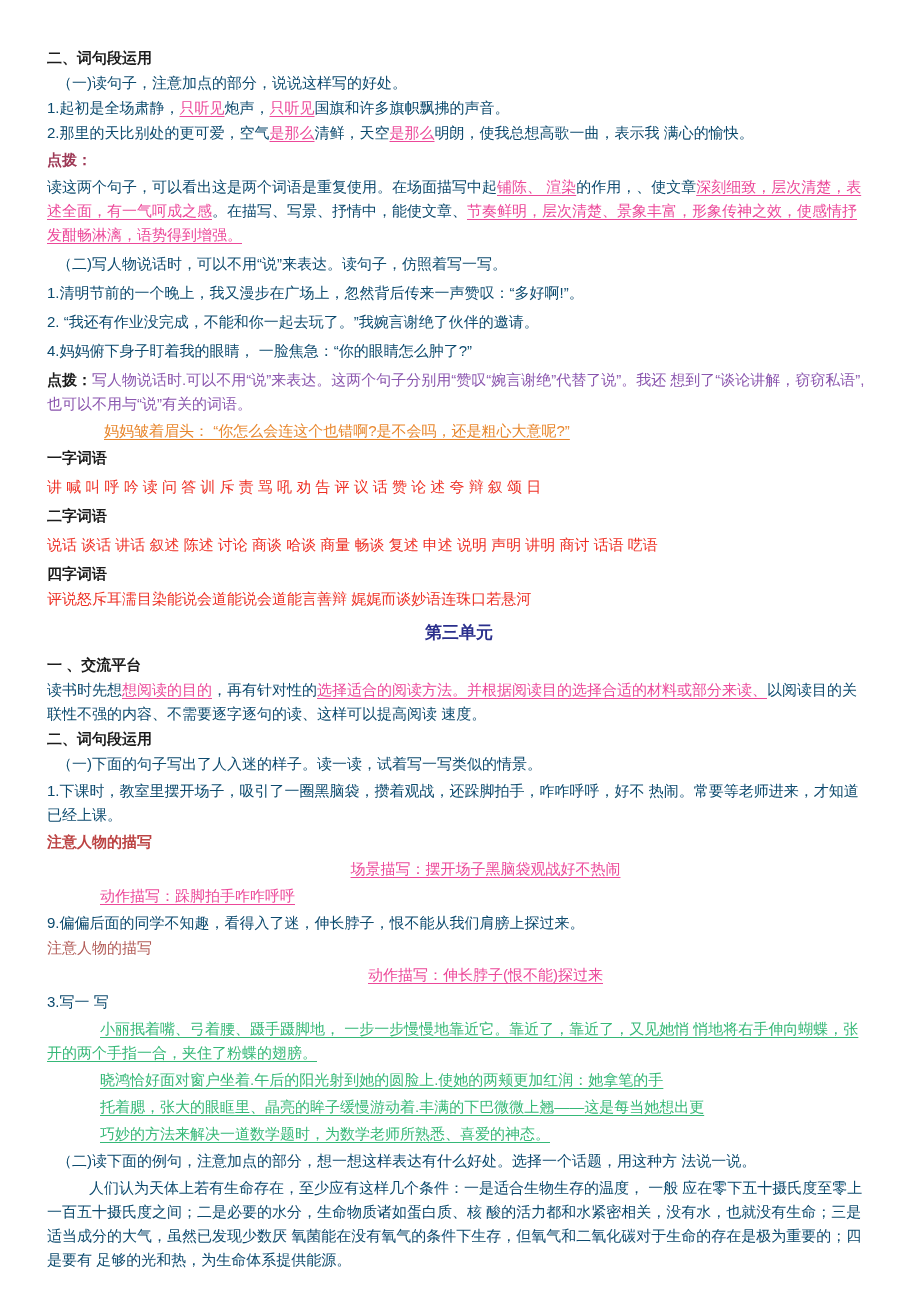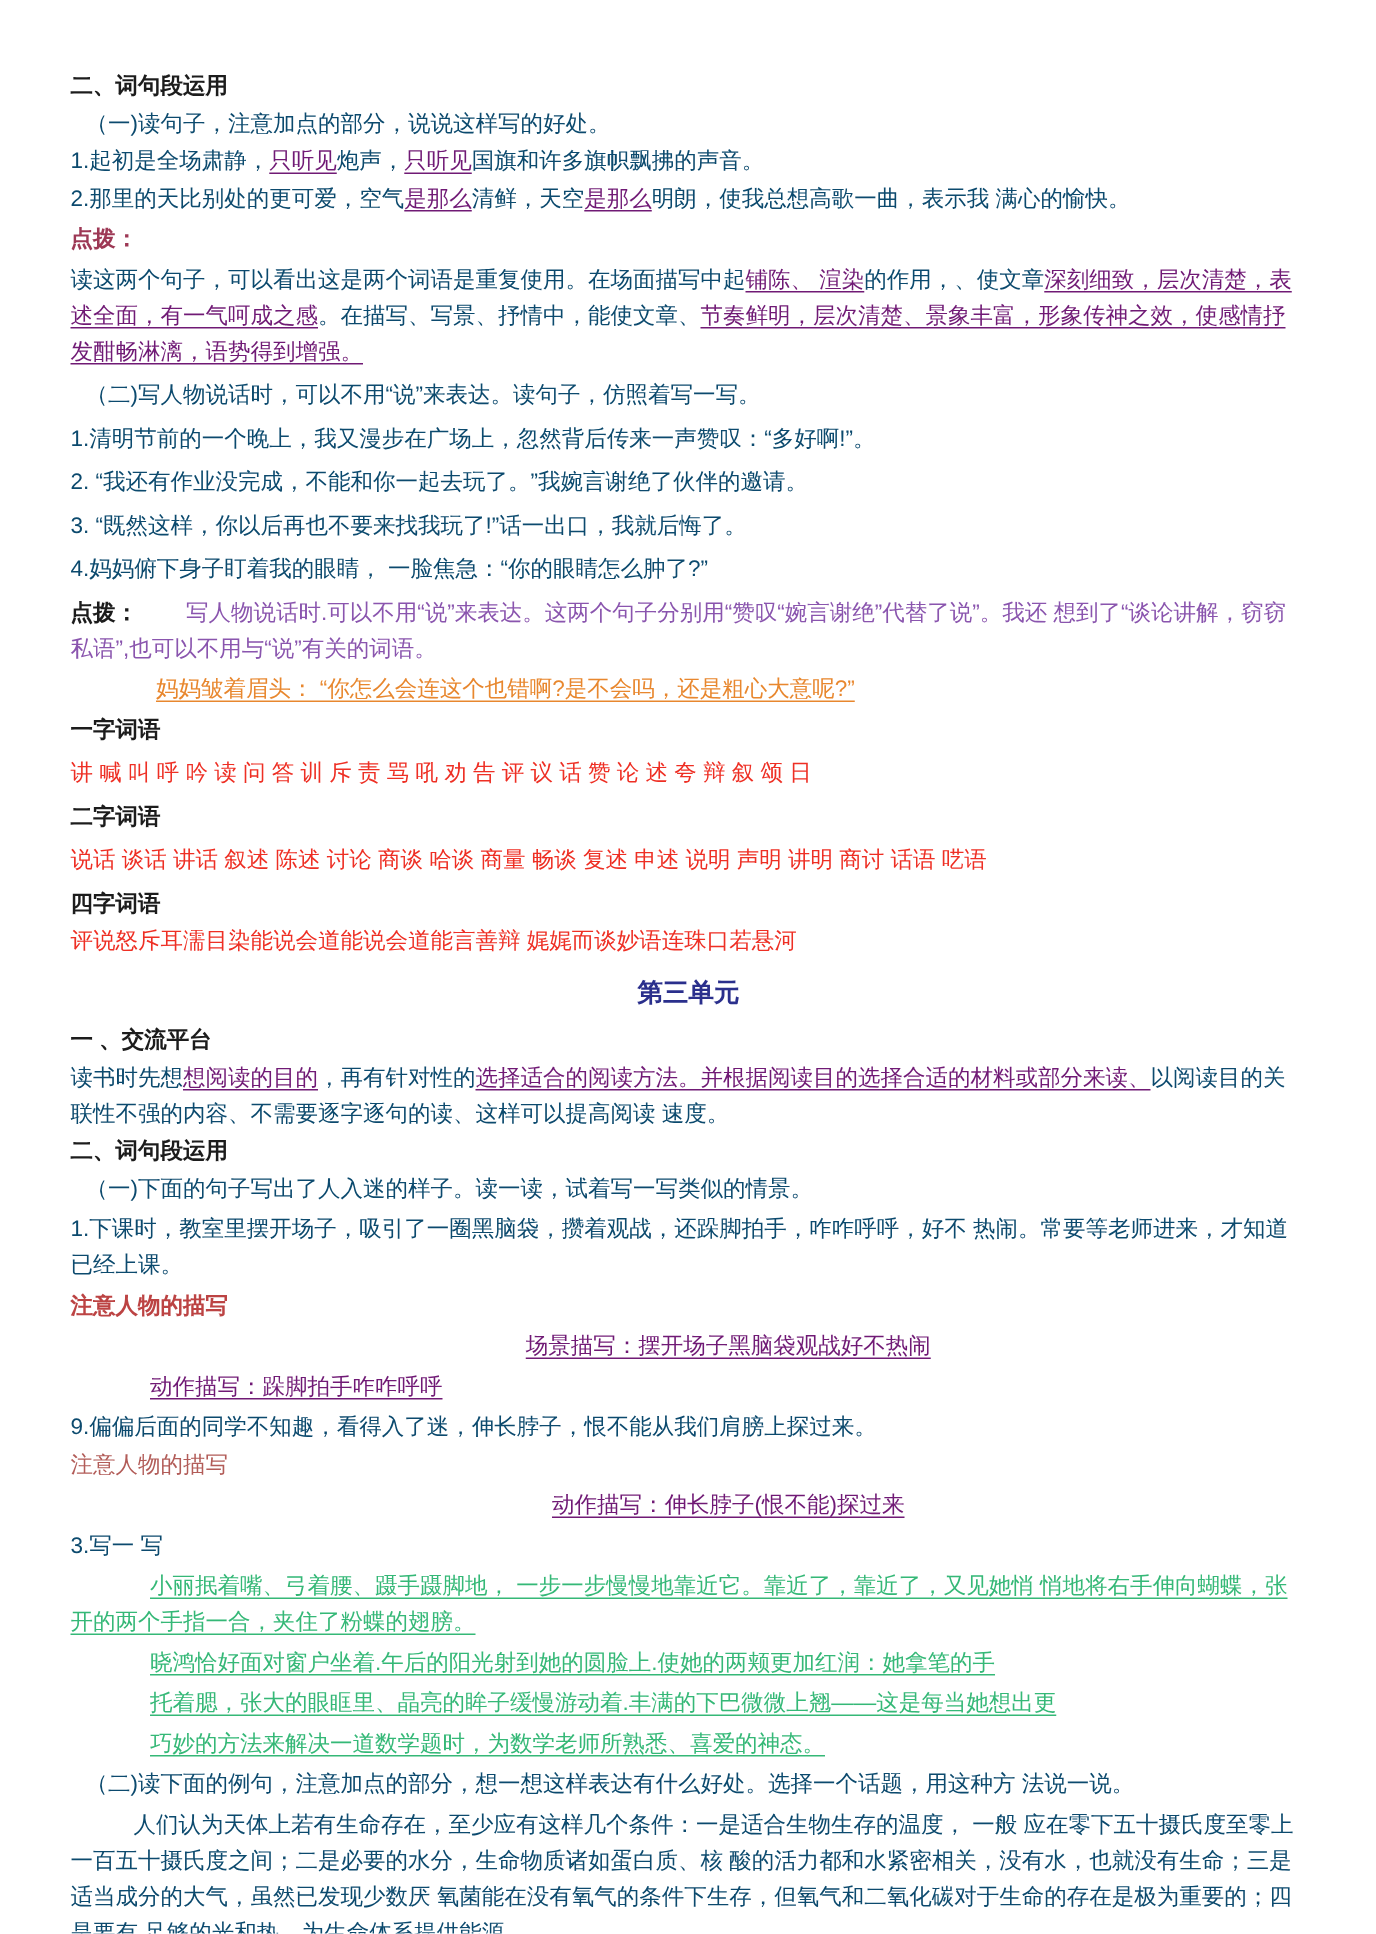--- a/index.html
+++ b/index.html
@@ -23,43 +23,42 @@
   .gap2{margin:3px 0;}
   .title{
     text-align:center;
     font-size:17px;
     margin:10px 0 8px 0;
   }
   
   .s-k{color:#0c4a6e;}
   .s-bold{color:#1c1c1c;font-weight:700;}
   .s-red{color:#ee2f24;}
-  .s-redu{color:#701a75;text-decoration:underline;text-underline-offset:3px;text-decoration-thickness:1px;}
+  .s-redu{color:#ec4899;text-decoration:underline;text-underline-offset:3px;text-decoration-thickness:1px;}
   .s-maroon{color:#9d3855;font-weight:700;}
   .s-dr{color:#bc4343;font-weight:700;}
   .s-dr2{color:#b25c58;}
-  .s-purple{color:#8a55ae;margin-left:32px;}
+  .s-purple{color:#8a55ae;}
   .s-orangeu{color:#e8872e;text-decoration:underline;text-underline-offset:3px;text-decoration-thickness:1px;}
   .s-greenu{color:#35b877;text-decoration:underline;text-underline-offset:3px;text-decoration-thickness:1px;}
   .s-navy{color:#2a2f8c;font-weight:700;margin-top:12px;}
 </style>
 </head>
 <body>
 
 <div id="doc">
     <p class="line"><span class="s-bold">二、词句段运用</span></p>
     <p class="line" style="text-indent: 10px;"><span class="s-k">（一)读句子，注意加点的部分，说说这样写的好处。</span></p>
     <p class="line"><span class="s-k">1.起初是全场肃静，</span><span class="s-redu">只听见</span><span class="s-k">炮声，</span><span class="s-redu">只听见</span><span class="s-k">国旗和许多旗帜飘拂的声音。</span></p>
     <p class="line"><span class="s-k">2.那里的天比别处的更可爱，空气</span><span class="s-redu">是那么</span><span class="s-k">清鲜，天空</span><span class="s-redu">是那么</span><span class="s-k">明朗，使我总想高歌一曲，表示我 满心的愉快。</span></p>
     <p class="line gap2"><span class="s-maroon">点拨：</span></p>
     <p class="line"><span class="s-k">读这两个句子，可以看出这是两个词语是重复使用。在场面描写中起</span><span class="s-redu">铺陈、 渲染</span><span class="s-k">的作用，、使文章</span><span class="s-redu">深刻细致，层次清楚，表述全面，有一气呵成之感</span><span class="s-k">。在描写、写景、抒情中，能使文章、</span><span class="s-redu">节奏鲜明，层次清楚、景象丰富，形象传神之效，使感情抒发酣畅淋漓，语势得到增强。</span></p>
     <p class="line gap" style="text-indent: 10px;"><span class="s-k">（二)写人物说话时，可以不用“说”来表达。读句子，仿照着写一写。</span></p>
     <p class="line gap"><span class="s-k">1.清明节前的一个晚上，我又漫步在广场上，忽然背后传来一声赞叹：“多好啊!”。</span></p>
     <p class="line gap"><span class="s-k">2. “我还有作业没完成，不能和你一起去玩了。”我婉言谢绝了伙伴的邀请。</span></p>
-    <p class="line gap"><span class="s-k">3. “既然这样，你以后再也不要来找我玩了!”话一出口，我就后悔了。</span></p>
     <p class="line gap"><span class="s-k">4.妈妈俯下身子盯着我的眼睛， 一脸焦急：“你的眼睛怎么肿了?”</span></p>
     <p class="line"><span class="s-bold"> 点拨：</span><span class="s-purple">写人物说话时.可以不用“说”来表达。这两个句子分别用“赞叹“婉言谢绝”代替了说”。我还 想到了“谈论讲解，窃窃私语”,也可以不用与“说”有关的词语。</span></p>
     <p class="line gap2" style="padding-left: 57px;"><span class="s-orangeu">妈妈皱着眉头： “你怎么会连这个也错啊?是不会吗，还是粗心大意呢?”</span></p>
     <p class="line"><span class="s-bold">一字词语</span></p>
     <p class="line gap"><span class="s-red">讲 喊 叫 呼 吟 读 问 答 训 斥 责 骂 吼 劝 告 评 议 话 赞 论 述 夸 辩 叙 颂 日</span></p>
     <p class="line"><span class="s-bold">二字词语</span></p>
     <p class="line gap"><span class="s-red">说话 谈话 讲话 叙述 陈述 讨论 商谈 哈谈 商量 畅谈 复述 申述 说明 声明 讲明 商讨 话语 呓语</span></p>
     <p class="line"><span class="s-bold">四字词语</span></p>
     <p class="line"><span class="s-red">评说怒斥耳濡目染能说会道能说会道能言善辩 娓娓而谈妙语连珠口若悬河</span></p>
     <p class="line title"><span class="s-navy">第三单元</span></p>

